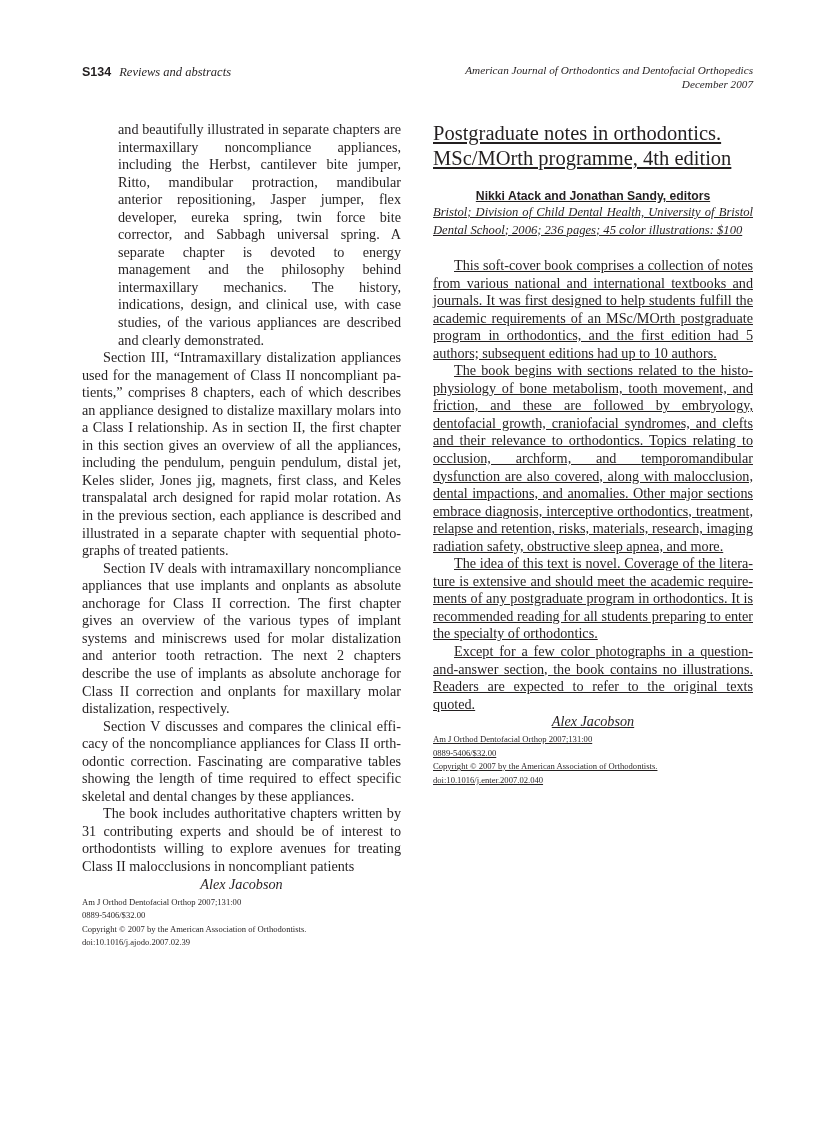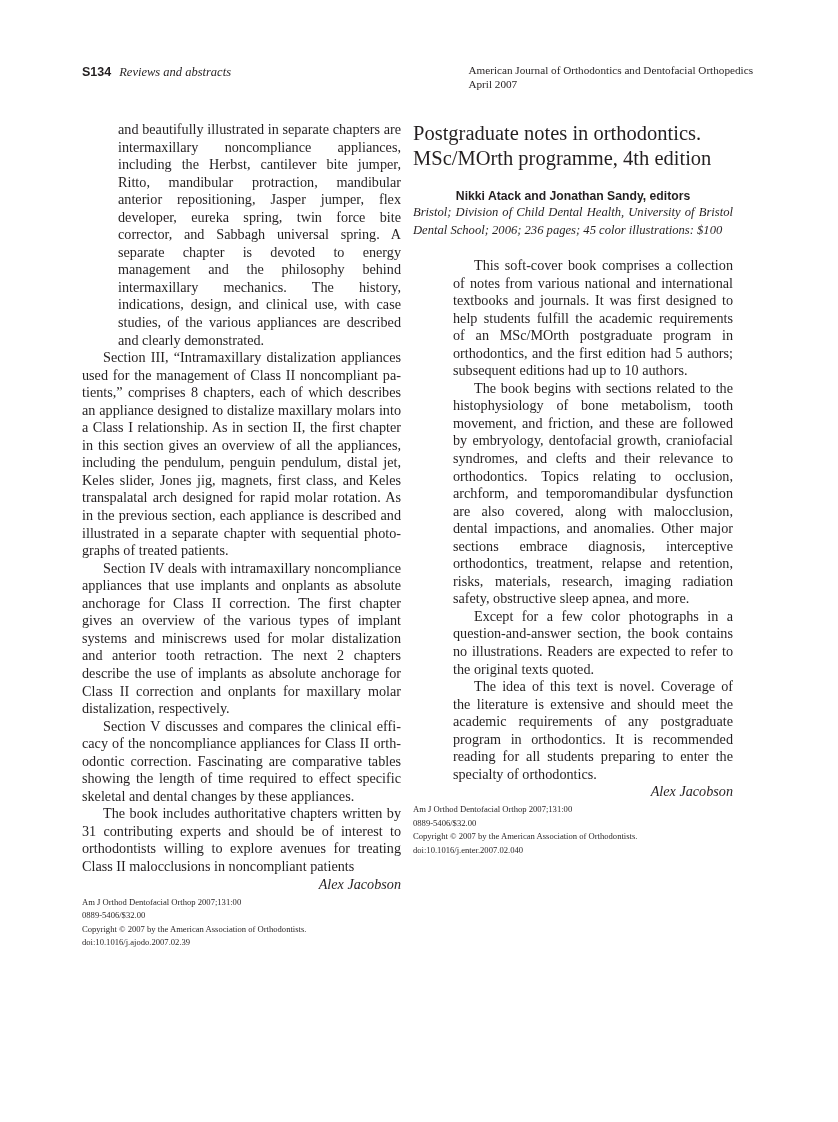--- a/index.html
+++ b/index.html
@@ -3,50 +3,50 @@
 <meta charset="utf-8">
 <style>
   html, body { margin: 0; padding: 0; background: #ffffff; }
   body { width: 838px; height: 1122px; position: relative; overflow: hidden; color: #231f20; }
   .page { position: absolute; left: 0; top: 0; width: 838px; height: 998px; }
 
   .running-head { position: absolute; top: 62px; left: 82px; width: 671px; height: 32px; }
   .rh-left { position: absolute; left: 0; top: 0; white-space: nowrap; }
   .rh-page { font-family: "Liberation Sans", sans-serif; font-weight: bold; font-size: 12.5px; color: #231f20; }
   .rh-section { font-family: "Liberation Serif", serif; font-style: italic; font-size: 12.5px; margin-left: 8px; }
-  .rh-right { position: absolute; right: 0; top: 1px; font-family: "Liberation Serif", serif; font-size: 11.2px; line-height: 14px; }
+  .rh-right { position: absolute; right: 0; top: 1px; text-align: right; font-family: "Liberation Serif", serif; font-style: italic; font-size: 11.2px; line-height: 14px; }
 
   .col { position: absolute; top: 121px; font-family: "Liberation Serif", serif; font-size: 14.2px; line-height: 17.55px; text-align: justify; hyphens: manual; }
   .col-left { left: 82px; width: 319px; }
-  .col-right { left: 413px; width: 320px; }
+  .col-right { left: 433px; width: 320px; text-decoration: underline; }
 
   .col p { margin: 0; text-indent: 21px; }
   .col p.noindent { text-indent: 0; margin-left: 36px; }
 
   .review-title { font-family: "Liberation Serif", serif; font-size: 20.5px; line-height: 25px; margin: 0; font-weight: normal; text-align: left; }
   .review-editors { font-family: "Liberation Sans", sans-serif; font-weight: bold; font-size: 12.2px; line-height: 16px; margin-top: 17px; text-align: center; }
   .review-pub { font-family: "Liberation Serif", serif; font-style: italic; font-size: 12.6px; line-height: 17.5px; text-align: justify; }
-  .review-body { margin-top: 18px; margin-left: 40px; }
+  .review-body { margin-top: 18px; }
 
-  .signature { text-align: right; font-style: italic; font-size: 14.2px; line-height: 17px; margin-top: 0; }
+  .signature { text-align: center; font-style: italic; font-size: 14.2px; line-height: 17px; margin-top: 0; }
   .citation { font-family: "Liberation Serif", serif; font-size: 8.6px; line-height: 13.5px; margin-top: 3px; text-align: left; }
   .citation div { white-space: nowrap; }
 </style>
 </head>
 <body>
 
 <div class="page">
 
   <div class="running-head">
     <div class="rh-left">
       <span class="rh-page">S134</span><span class="rh-section">Reviews and abstracts</span>
     </div>
     <div class="rh-right">
       <div>American Journal of Orthodontics and Dentofacial Orthopedics</div>
-      <div>April 2007</div>
+      <div>December 2007</div>
     </div>
   </div>
 
   <div class="col col-left">
     <p class="noindent">and beautifully illustrated in separate chapters are inter­maxillary noncompliance appliances, including the Herbst, cantilever bite jumper, Ritto, mandibular protrac­tion, mandibular anterior repositioning, Jasper jumper, flex developer, eureka spring, twin force bite corrector, and Sabbagh universal spring. A separate chapter is de­voted to energy management and the philosophy behind intermaxillary mechanics. The history, indications, de­sign, and clinical use, with case studies, of the various appliances are described and clearly demonstrated.</p>
     <p>Section III, “Intramaxillary distalization appliances used for the management of Class II noncompliant pa­tients,” comprises 8 chapters, each of which describes an appliance designed to distalize maxillary molars into a Class I relationship. As in section II, the first chapter in this section gives an overview of all the appliances, including the pendulum, penguin pendulum, distal jet, Keles slider, Jones jig, magnets, first class, and Keles transpalatal arch designed for rapid molar rotation. As in the previous section, each appliance is described and illustrated in a separate chapter with sequential photo­graphs of treated patients.</p>
     <p>Section IV deals with intramaxillary noncompliance appliances that use implants and onplants as absolute anchorage for Class II correction. The first chapter gives an overview of the various types of implant systems and miniscrews used for molar distalization and anterior tooth retraction. The next 2 chapters describe the use of im­plants as absolute anchorage for Class II correction and onplants for maxillary molar distalization, respectively.</p>
     <p>Section V discusses and compares the clinical effi­cacy of the noncompliance appliances for Class II orth­odontic correction. Fascinating are comparative tables showing the length of time required to effect specific skeletal and dental changes by these appliances.</p>
     <p>The book includes authoritative chapters written by 31 contributing experts and should be of interest to orthodontists willing to explore avenues for treating Class II malocclusions in noncompliant patients</p>
     <div class="signature">Alex Jacobson</div>
@@ -61,22 +61,22 @@
   <div class="col col-right">
     <h2 class="review-title">
       <span>Postgraduate notes in orthodontics.</span><br>
       <span>MSc/MOrth programme, 4th edition</span>
     </h2>
     <div class="review-editors">Nikki Atack and Jonathan Sandy, editors</div>
     <div class="review-pub">Bristol; Division of Child Dental Health, University of Bris­tol Dental School; 2006; 236 pages; 45 color illustrations: $100</div>
     <div class="review-body">
       <p>This soft-cover book comprises a collection of notes from various national and international text­books and journals. It was first designed to help stu­dents fulfill the academic requirements of an MSc/​MOrth postgraduate program in orthodontics, and the first edition had 5 authors; subsequent editions had up to 10 authors.</p>
       <p>The book begins with sections related to the histo­physiology of bone metabolism, tooth movement, and friction, and these are followed by embryology, dentofa­cial growth, craniofacial syndromes, and clefts and their relevance to orthodontics. Topics relating to occlusion, archform, and temporomandibular dysfunction are also covered, along with malocclusion, dental impactions, and anomalies. Other major sections embrace diagnosis, interceptive orthodontics, treatment, relapse and reten­tion, risks, materials, research, imaging radiation safety, obstructive sleep apnea, and more.</p>
+      <p>The idea of this text is novel. Coverage of the litera­ture is extensive and should meet the academic require­ments of any postgraduate program in orthodontics. It is recommended reading for all students preparing to enter the specialty of orthodontics.</p>
       <p>Except for a few color photographs in a question-and-answer section, the book contains no illustrations. Read­ers are expected to refer to the original texts quoted.</p>
-      <p>The idea of this text is novel. Coverage of the litera­ture is extensive and should meet the academic require­ments of any postgraduate program in orthodontics. It is recommended reading for all students preparing to enter the specialty of orthodontics.</p>
     </div>
     <div class="signature">Alex Jacobson</div>
     <div class="citation">
       <div>Am J Orthod Dentofacial Orthop 2007;131:00</div>
       <div>0889-5406/$32.00</div>
       <div>Copyright © 2007 by the American Association of Orthodontists.</div>
       <div>doi:10.1016/j.enter.2007.02.040</div>
     </div>
   </div>
 

